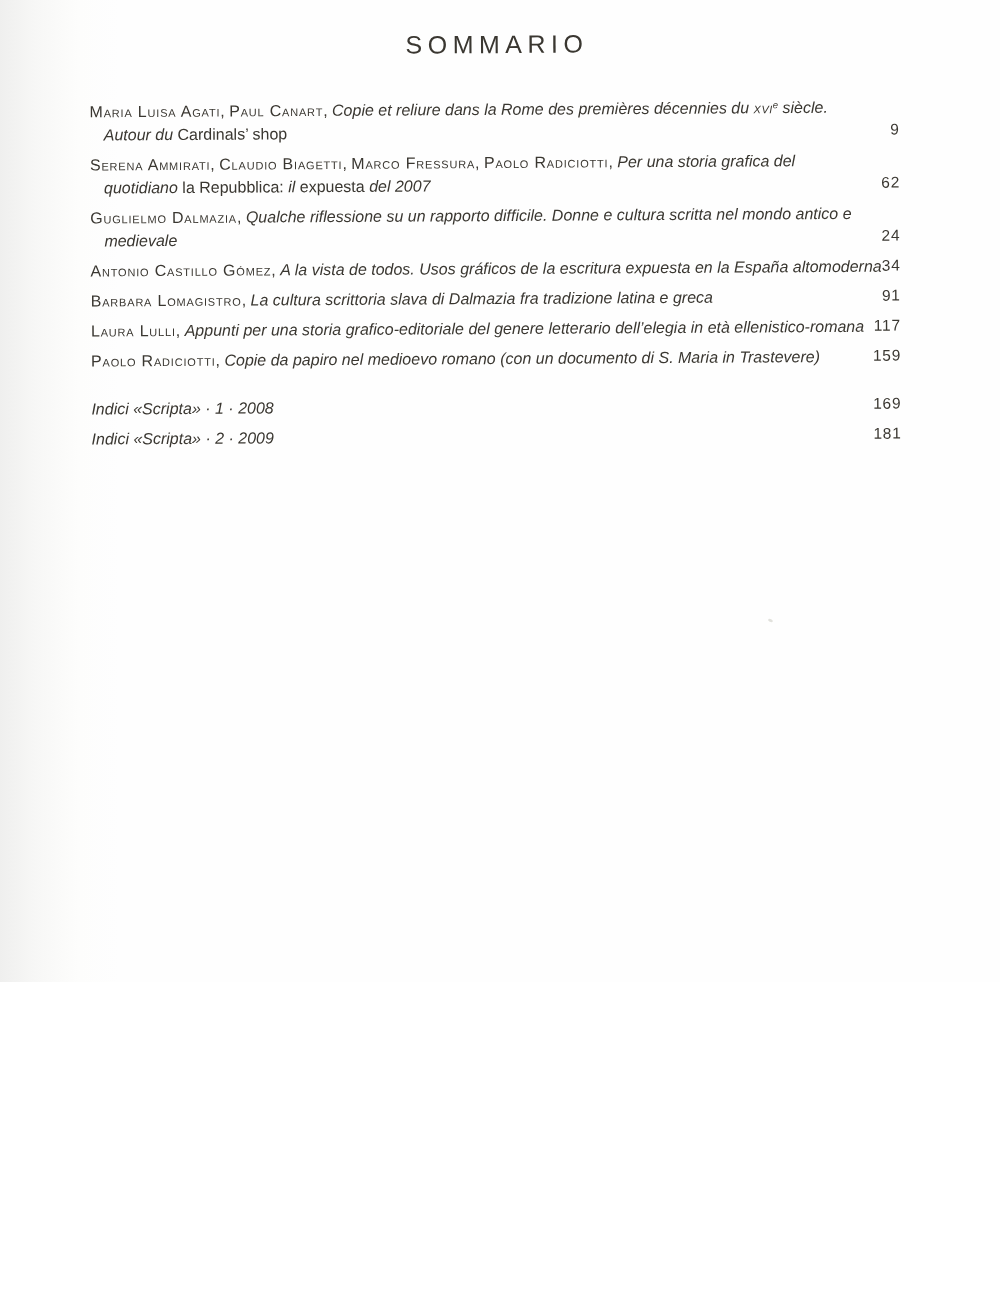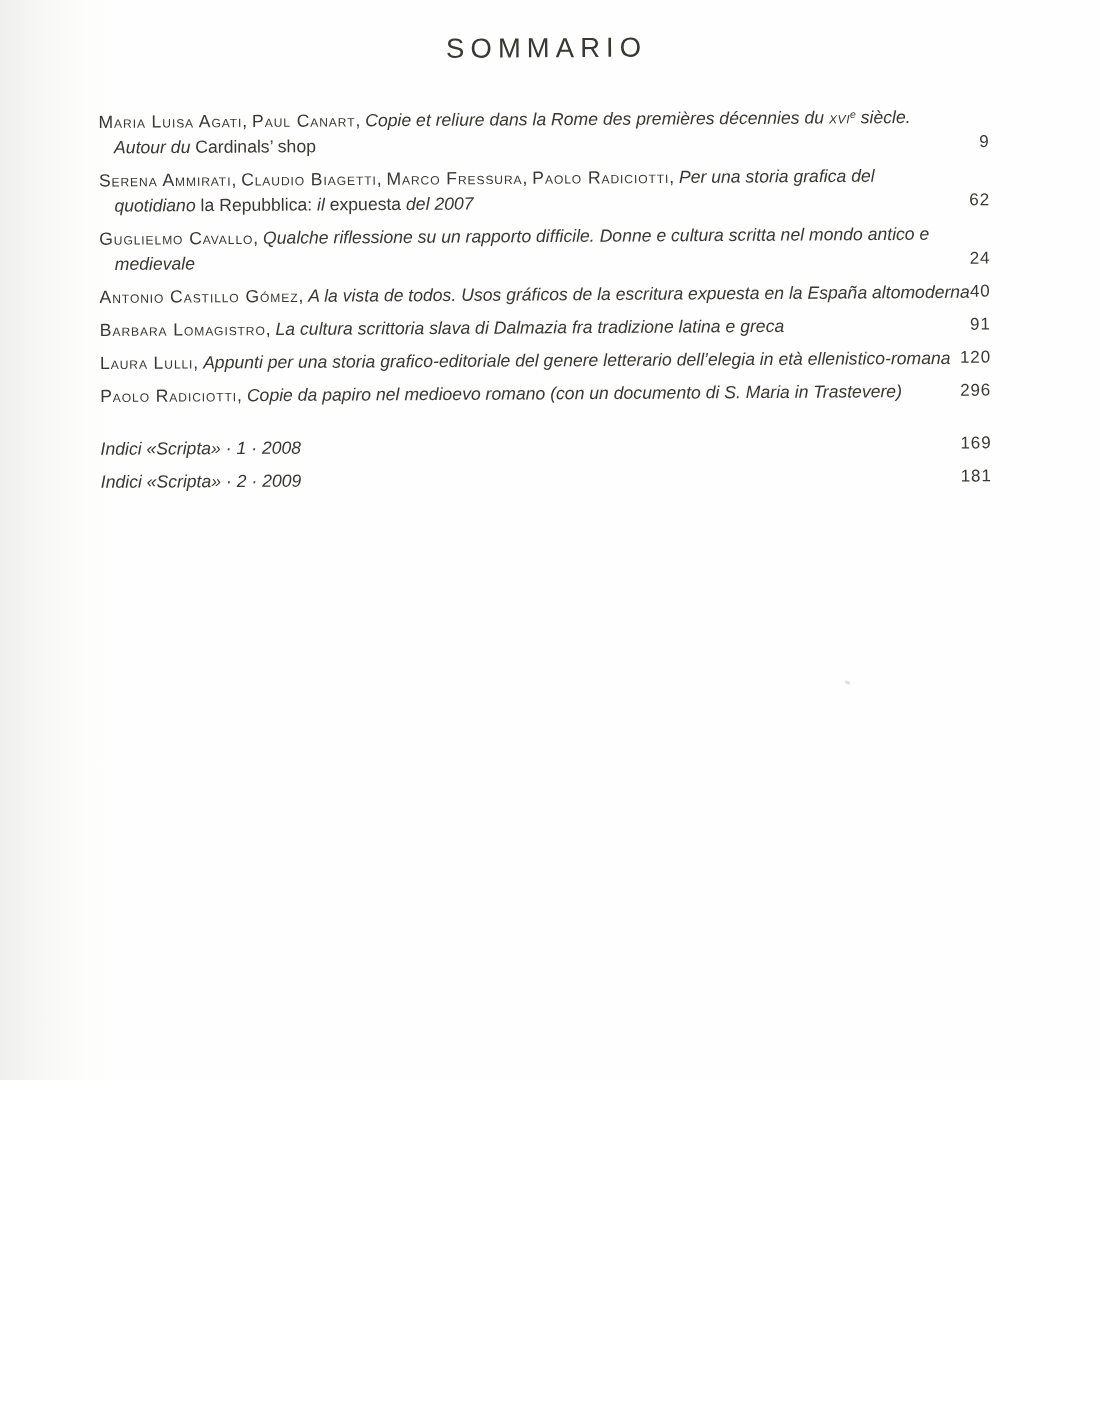--- a/index.html
+++ b/index.html
@@ -92,48 +92,48 @@
         </div>
         <div class="toc-entry">
           <div class="entry-text">
             <div class="entry-line"><span class="s-sc">Serena Ammirati</span><span class="s-rm">, </span><span class="s-sc">Claudio Biagetti</span><span class="s-rm">, </span><span class="s-sc">Marco Fressura</span><span class="s-rm">, </span><span class="s-sc">Paolo Radiciotti</span><span class="s-rm">, </span><span class="s-it">Per una storia grafica del</span></div>
             <div class="entry-line cont"><span class="s-it">quotidiano </span><span class="s-rm">la Repubblica: </span><span class="s-it">il </span><span class="s-rm">expuesta </span><span class="s-it">del 2007</span></div>
           </div>
           <div class="page-number">62</div>
         </div>
         <div class="toc-entry">
           <div class="entry-text">
-            <div class="entry-line"><span class="s-sc">Guglielmo Cavallo</span><span class="s-rm">, </span><span class="s-it">Qualche riflessione su un rapporto difficile. Donne e cultura scritta nel mondo antico e</span></div>
+            <div class="entry-line"><span class="s-sc">Guglielmo Dalmazia</span><span class="s-rm">, </span><span class="s-it">Qualche riflessione su un rapporto difficile. Donne e cultura scritta nel mondo antico e</span></div>
             <div class="entry-line cont"><span class="s-it">medievale</span></div>
           </div>
           <div class="page-number">24</div>
         </div>
         <div class="toc-entry">
           <div class="entry-text">
             <div class="entry-line"><span class="s-sc">Antonio Castillo Gómez</span><span class="s-rm">, </span><span class="s-it">A la vista de todos. Usos gráficos de la escritura expuesta en la España altomoderna</span></div>
           </div>
-          <div class="page-number">40</div>
+          <div class="page-number">34</div>
         </div>
         <div class="toc-entry">
           <div class="entry-text">
             <div class="entry-line"><span class="s-sc">Barbara Lomagistro</span><span class="s-rm">, </span><span class="s-it">La cultura scrittoria slava di Dalmazia fra tradizione latina e greca</span></div>
           </div>
           <div class="page-number">91</div>
         </div>
         <div class="toc-entry">
           <div class="entry-text">
             <div class="entry-line"><span class="s-sc">Laura Lulli</span><span class="s-rm">, </span><span class="s-it">Appunti per una storia grafico-editoriale del genere letterario dell’elegia in età ellenistico-romana</span></div>
           </div>
-          <div class="page-number">120</div>
+          <div class="page-number">117</div>
         </div>
         <div class="toc-entry">
           <div class="entry-text">
             <div class="entry-line"><span class="s-sc">Paolo Radiciotti</span><span class="s-rm">, </span><span class="s-it">Copie da papiro nel medioevo romano (con un documento di S. Maria in Trastevere)</span></div>
           </div>
-          <div class="page-number">296</div>
+          <div class="page-number">159</div>
         </div>
       </div>
     <div class="indici-section" id="indici-section">
         <div class="indici-row">
           <div class="indici-label">Indici «Scripta» · 1 · 2008</div>
           <div class="page-number">169</div>
         </div>
         <div class="indici-row">
           <div class="indici-label">Indici «Scripta» · 2 · 2009</div>
           <div class="page-number">181</div>

